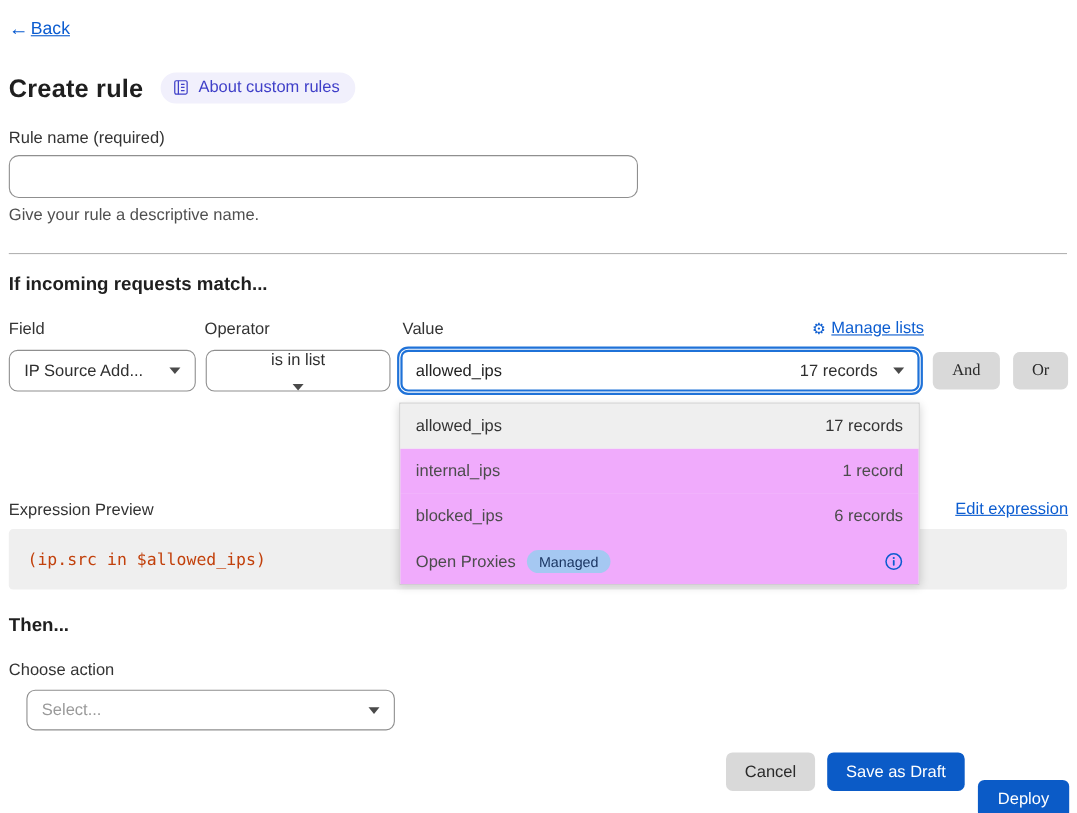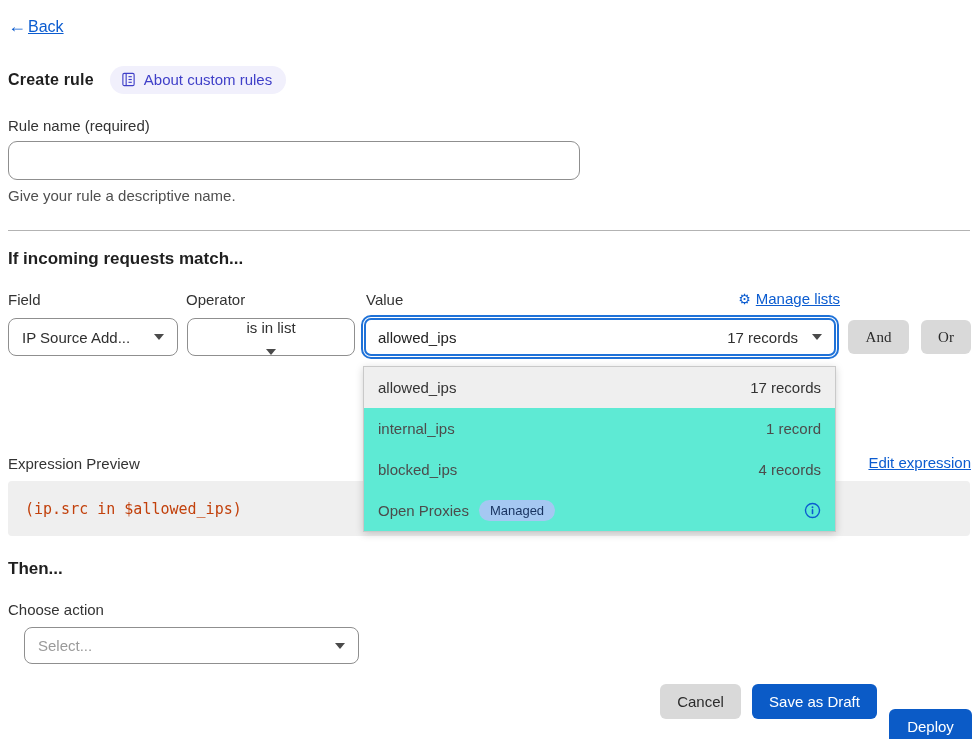--- a/index.html
+++ b/index.html
@@ -17,21 +17,21 @@
   .back-link {
     left: 8px; top: 16px;
     color: #0b5cd0; font-size: 16px; text-decoration: none;
     display: flex; align-items: center; gap: 2px; cursor: pointer;
   }
   .back-arrow { font-size: 18px; text-decoration: none; }
   .back-text { text-decoration: underline; }
 
   
   .title-row { left: 8px; top: 66px; display: flex; align-items: center; gap: 16px; }
-  .page-title { font-size: 16px; font-weight: bold; color: #1f1f1f; letter-spacing: 0.2px; }
+  .page-title { font-size: 23px; font-weight: bold; color: #1f1f1f; letter-spacing: 0.2px; }
   .about-pill {
     background: #f1f0fc; color: #3f3fc8; font-size: 15px;
     padding: 5px 14px 6px 11px; border-radius: 16px;
     display: flex; align-items: center; gap: 8px; cursor: pointer;
   }
   .about-pill svg { display: block; }
 
   
   .field-label { font-size: 15px; color: #333; }
   .rule-name-label { left: 8px; top: 117px; }
@@ -89,21 +89,21 @@
 
   
   .list-dropdown {
     left: 363px; top: 366px; width: 473px;
     background: #fff; border: 1px solid #c9c9c9;
     box-shadow: 0 2px 8px rgba(0,0,0,0.18);
     z-index: 10;
   }
   .dd-row {
     height: 41px; display: flex; align-items: center; justify-content: space-between;
-    padding: 0 14px; font-size: 15px; color: #4c4c4c; cursor: pointer; background: #5eead4;
+    padding: 0 14px; font-size: 15px; color: #4c4c4c; cursor: pointer; background: #f0abfc;
   }
   .dd-row.selected { background: #efefef; color: #333; }
   .dd-left { display: flex; align-items: center; gap: 10px; }
   .managed-badge {
     background: #a5c8f2; color: #17325f; font-size: 13px;
     padding: 3px 11px; border-radius: 11px;
   }
   .info-icon svg { display: block; }
 
   
@@ -200,21 +200,21 @@
   <div class="dd-row selected">
     <span>allowed_ips</span>
     <span>17 records</span>
   </div>
   <div class="dd-row">
     <span>internal_ips</span>
     <span>1 record</span>
   </div>
   <div class="dd-row">
     <span>blocked_ips</span>
-    <span>4 records</span>
+    <span>6 records</span>
   </div>
   <div class="dd-row">
     <span class="dd-left">
       <span>Open Proxies</span>
       <span class="managed-badge">Managed</span>
     </span>
     <span class="info-icon">
       <svg width="17" height="17" viewBox="0 0 16 16">
         <circle cx="8" cy="8" r="6.6" fill="none" stroke="#0b5cd0" stroke-width="1.3"></circle>
         <circle cx="8" cy="4.9" r="0.9" fill="#0b5cd0"></circle>

